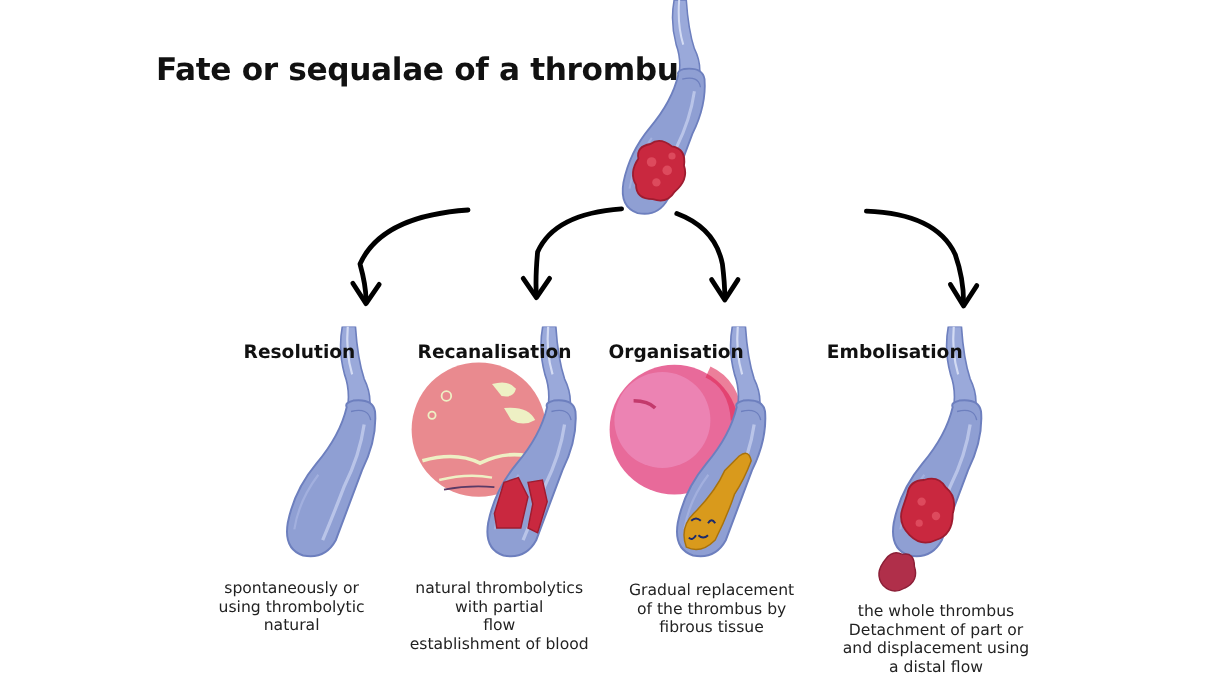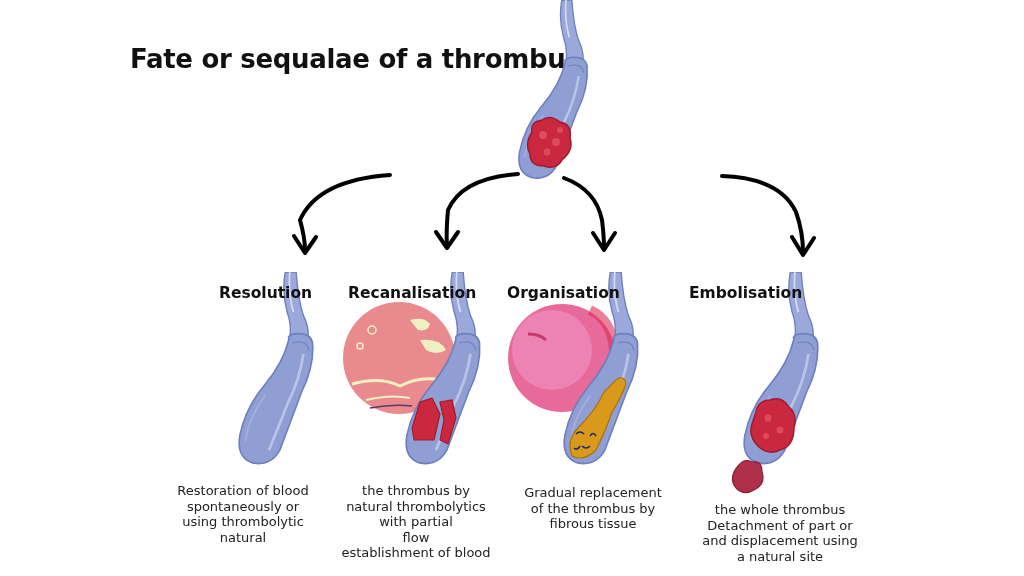--- a/index.html
+++ b/index.html
@@ -101,41 +101,39 @@
       <circle cx="768" cy="418" r="3.5" fill="#dd4a5d"></circle>
       <circle cx="780" cy="430" r="3.5" fill="#dd4a5d"></circle>
       <circle cx="766" cy="436" r="3" fill="#dd4a5d"></circle>
     </g>
     <g>
       <path d="M738,466 Q744,458 752,462 Q762,460 762,472 Q766,484 754,490 Q744,496 736,488 Q728,478 738,466 Z" fill="#b02f4a" stroke="#8b1f37" stroke-width="1.2"></path>
     </g>
   </g>
 </svg>
 
-<div class="heading" style="left:203px;top:284px;margin-left:16px;">Resolution</div>
+<div class="heading" style="left:203px;top:284px;">Resolution</div>
 <div class="heading" style="left:336px;top:284px;margin-left:12px;">Recanalisation</div>
 <div class="heading" style="left:507px;top:284px;">Organisation</div>
 <div class="heading" style="left:689px;top:284px;">Embolisation</div>
 
 <div class="desc" style="left:163px;top:483px;width:160px;">
-  <div>Restoration of blood</div>
   <div>spontaneously or</div>
   <div>using thrombolytic</div>
   <div>natural</div>
 </div>
 <div class="desc" style="left:334px;top:483px;width:164px;">
-  <div>the thrombus by</div>
   <div>natural thrombolytics</div>
   <div>with partial</div>
   <div>flow</div>
   <div>establishment of blood</div>
 </div>
 <div class="desc" style="left:515px;top:485px;width:156px;">
   <div>Gradual replacement</div>
   <div>of the thrombus by</div>
   <div>fibrous tissue</div>
 </div>
 <div class="desc" style="left:698px;top:502px;width:164px;">
   <div>the whole thrombus</div>
   <div>Detachment of part or</div>
   <div>and displacement using</div>
-  <div>a natural site</div>
+  <div>a distal flow</div>
 </div>
 
 </body></html>

